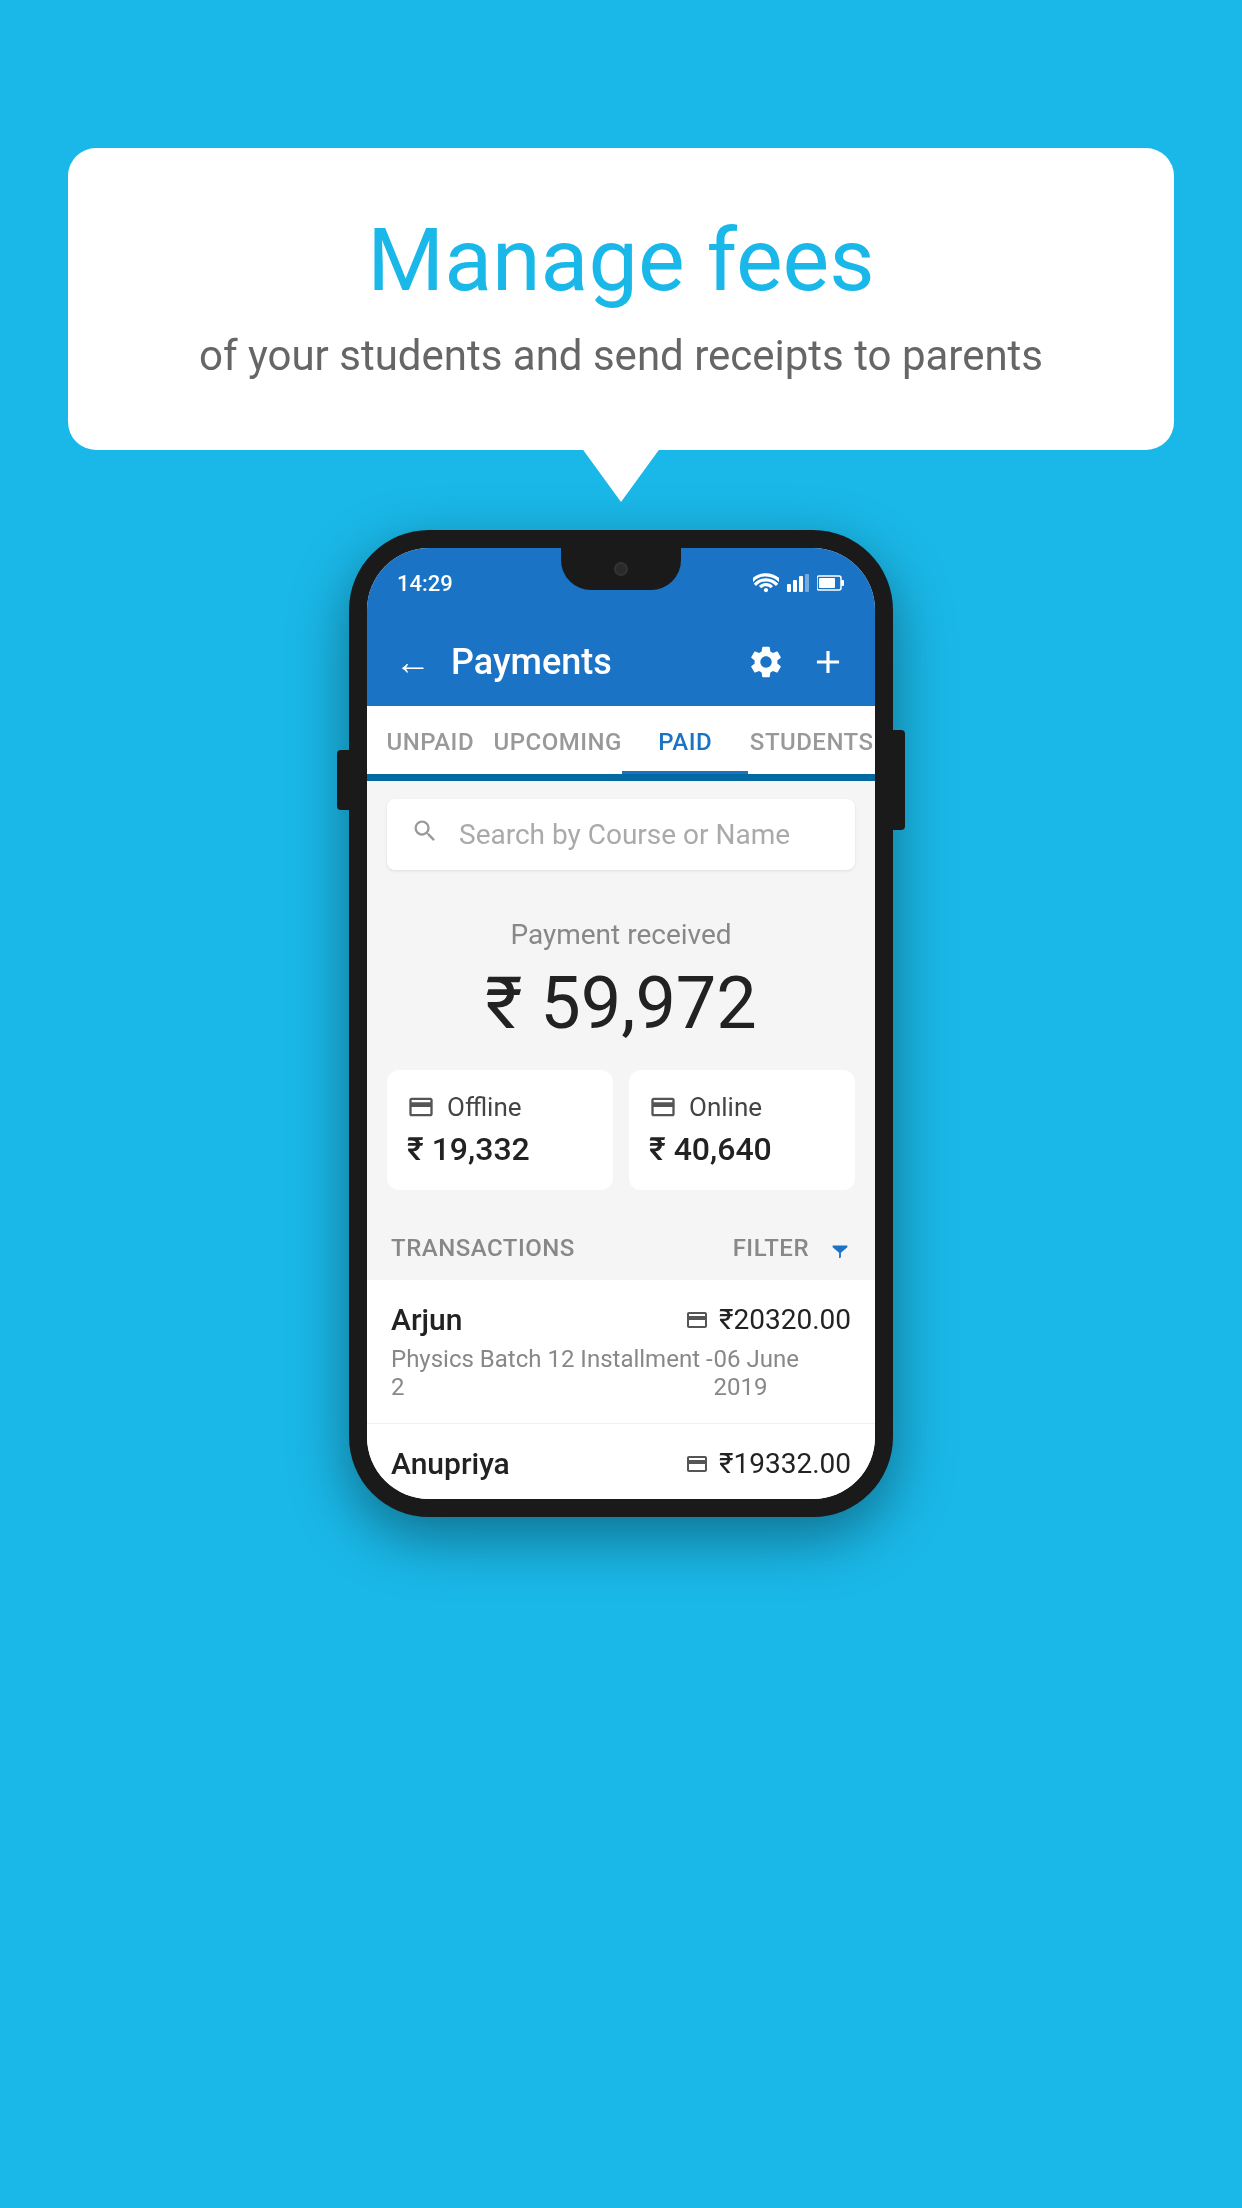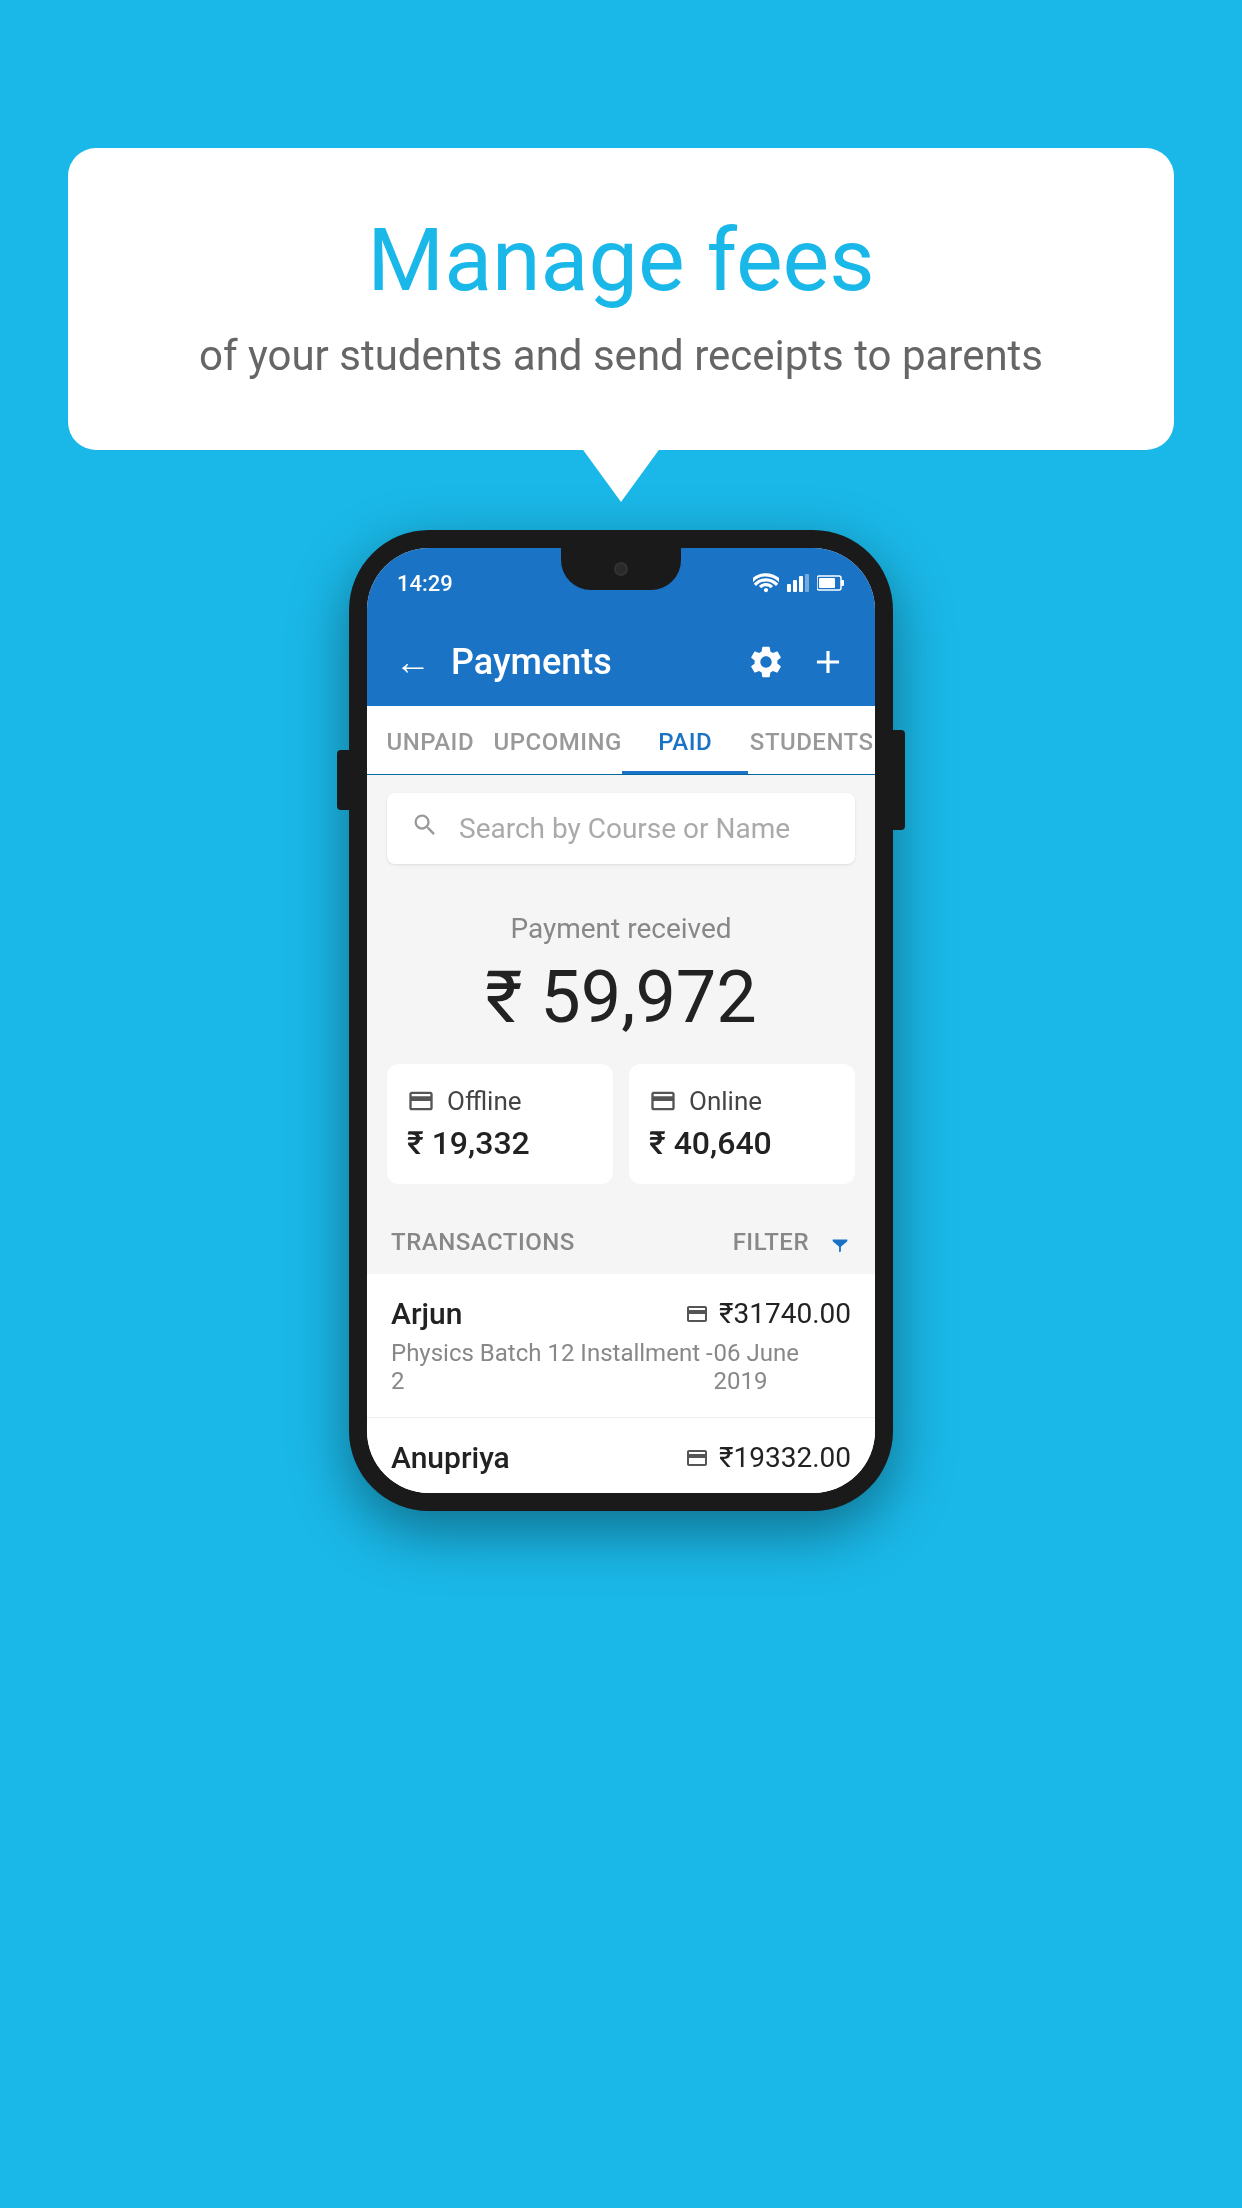--- a/index.html
+++ b/index.html
@@ -182,21 +182,21 @@
     .header-right {
       display: flex;
       align-items: center;
       gap: 24px;
     }
 
     
     .tabs-bar {
       background: #fff;
       display: flex;
-      border-bottom: 1px solid #0369a1;
+      border-bottom: 7px solid #0369a1;
     }
 
     .tab {
       flex: 1;
       text-align: center;
       padding: 22px 0 18px;
       font-size: 24px;
       color: #999;
       font-weight: 500;
       letter-spacing: 0.5px;
@@ -489,21 +489,21 @@
         </div>
       </div>
 
       <div class="transaction-row">
         <div class="transaction-top">
           <span class="transaction-name">Arjun</span>
           <div class="transaction-amount-wrapper">
             <svg width="24" height="24" viewBox="0 0 24 24" fill="#555">
               <path d="M20 4H4c-1.11 0-2 .89-2 2v12c0 1.11.89 2 2 2h16c1.11 0 2-.89 2-2V6c0-1.11-.89-2-2-2zm0 14H4v-6h16v6zm0-10H4V6h16v2z"></path>
             </svg>
-            <span class="transaction-amount">₹31740.00</span>
+            <span class="transaction-amount">₹20320.00</span>
           </div>
         </div>
         <div class="transaction-bottom">
           <span class="transaction-detail">Physics Batch 12 Installment - 2</span>
           <span class="transaction-date">06 June 2019</span>
         </div>
       </div>
 
       <div class="transaction-row-partial">
         <div class="transaction-top">

